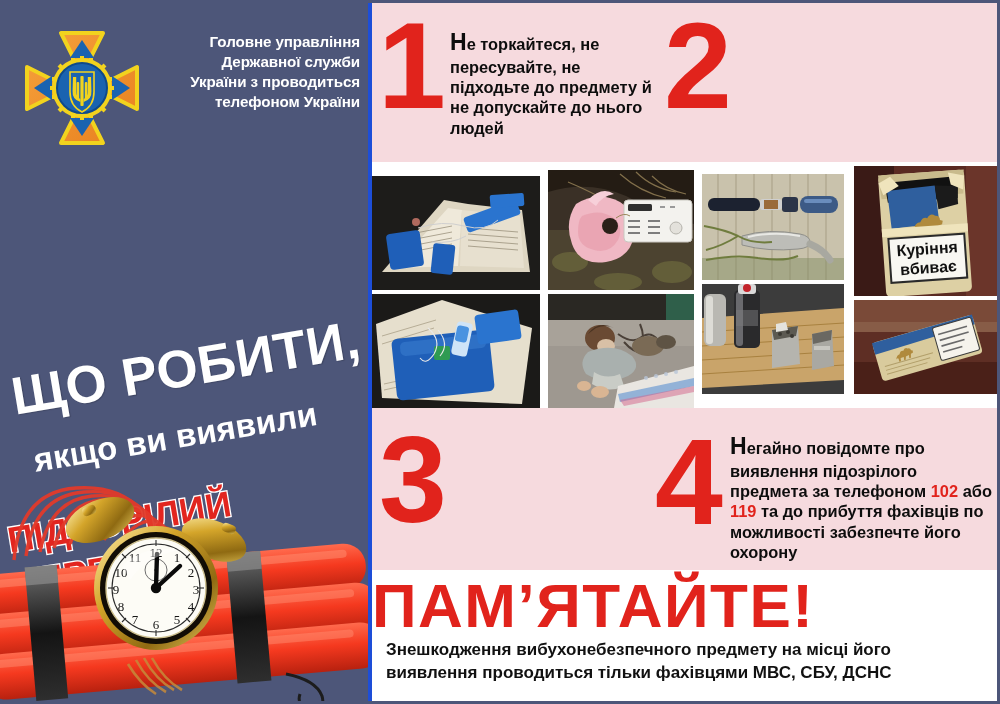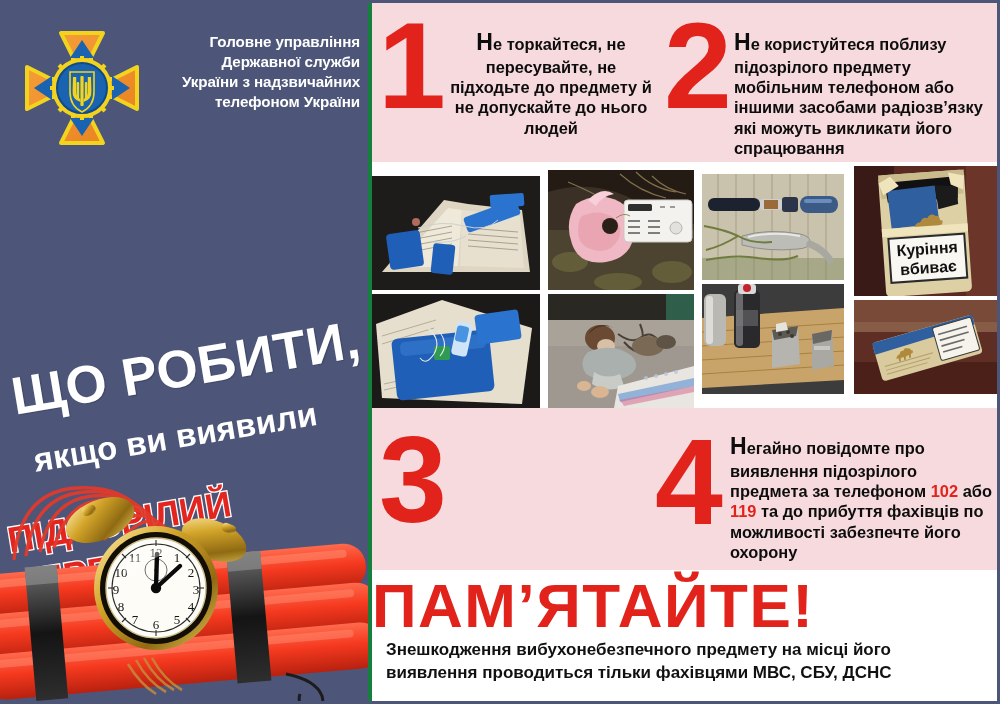--- a/index.html
+++ b/index.html
@@ -1,18 +1,18 @@
 <!DOCTYPE html>
 <html><head>
 <meta charset="utf-8">
 <style>
   * { margin:0; padding:0; box-sizing:border-box; }
   html,body { width:1000px; height:704px; overflow:hidden; background:#fff;
               font-family:"Liberation Sans", sans-serif; }
-  #poster { position:relative; width:1000px; height:704px; background:#15803d; overflow:hidden; }
+  #poster { position:relative; width:1000px; height:704px; background:#1d4ed8; overflow:hidden; }
 
   
   #left-panel { position:absolute; left:0; top:0; width:368px; height:704px;
                 background:#4d5679; overflow:hidden; }
 
   #brand { position:absolute; left:8px; top:18px; width:352px; height:140px; }
   #emblem { position:absolute; left:12px; top:8px; width:124px; height:124px; }
   #org-name { position:absolute; left:142px; top:14px; width:210px;
               color:#ffffff; font-size:15.2px; font-weight:bold; line-height:1.32;
               text-align:right; letter-spacing:-0.1px; }
@@ -43,21 +43,21 @@
   .step { display:flex; align-items:flex-start; padding-top:14px; }
   .step-num { color:#e1231c; font-weight:bold; line-height:.86;
               font-size:122px; flex:0 0 auto; }
   .step-text { color:#0d0d0d; font-size:16.4px; font-weight:bold; line-height:1.24;
                padding-top:14px; }
   .cap { font-size:23px; font-weight:bold; }
   .tel { color:#e1231c; font-weight:bold; }
 
   #step1 { width:292px; padding-left:6px; }
   #step1 .step-num { width:62px; text-align:center; }
-  #step1 .step-text { width:212px; padding-left:10px;text-align:center; }
+  #step1 .step-text { width:212px; padding-left:10px; }
   #step2 { width:336px; }
   #step2 .step-num { width:66px; text-align:center; }
   #step2 .step-text { width:264px; padding-left:4px; }
   #step3 { width:280px; padding-left:4px; }
   #step3 .step-num { width:74px; text-align:center; padding-top:6px; }
   #step3 .step-text { width:198px; padding-left:6px; padding-top:18px; }
   #step4 { width:348px; }
   #step4 .step-num { width:74px; text-align:center; padding-top:8px; }
   #step4 .step-text { width:272px; padding-left:4px; padding-top:10px; }
 
@@ -123,21 +123,21 @@
               <rect x="56.6" y="56" width="2.6" height="17" rx="1"></rect>
               <rect x="64.8" y="56" width="2.6" height="17" rx="1"></rect>
             </g>
           </g>
         </svg>
       </div>
 
       <div id="org-name">
         <div>Головне управління</div>
         <div>Державної служби</div>
-        <div>України з надзвичайних</div>
+        <div>України з проводиться</div>
         <div>телефоном України</div>
       </div>
     </div>
 
     <div id="headline">
       <div class="hl-line" id="hl1">ЩО РОБИТИ,</div>
       <div class="hl-line" id="hl2">якщо ви виявили</div>
       <div class="hl-line" id="hl3">ПІДОЗРІЛИЙ</div>
       <div class="hl-line" id="hl4">ПРЕДМЕТ?</div>
     </div>
@@ -252,21 +252,20 @@
 
   <div id="steps-top">
 
     <div class="step" id="step1">
       <div class="step-num">1</div>
       <div class="step-text"><span class="cap">Н</span><span>е торкайтеся, не пересувайте, не підходьте до предмету й не допускайте до нього людей</span></div>
     </div>
 
     <div class="step" id="step2">
       <div class="step-num">2</div>
-      <div class="step-text"><span class="cap">Н</span><span>е користуйтеся поблизу підозрілого предмету мобільним телефоном або іншими засобами радіозв’язку які можуть викликати його спрацювання</span></div>
     </div>
   </div>
 
   <div id="photo-grid">
 
     <div class="photo" style="left:0px; top:14px; width:168px; height:114px;">
       <svg viewBox="0 0 168 114" width="168" height="114">
         <rect width="168" height="114" fill="#1d1c1a"></rect>
         <path d="M10 96 L72 24 L96 28 L150 34 L158 96 Z" fill="#ded6c2"></path>
         <path d="M22 92 L76 32 L90 34 L86 90 Z" fill="#efe9da"></path>

